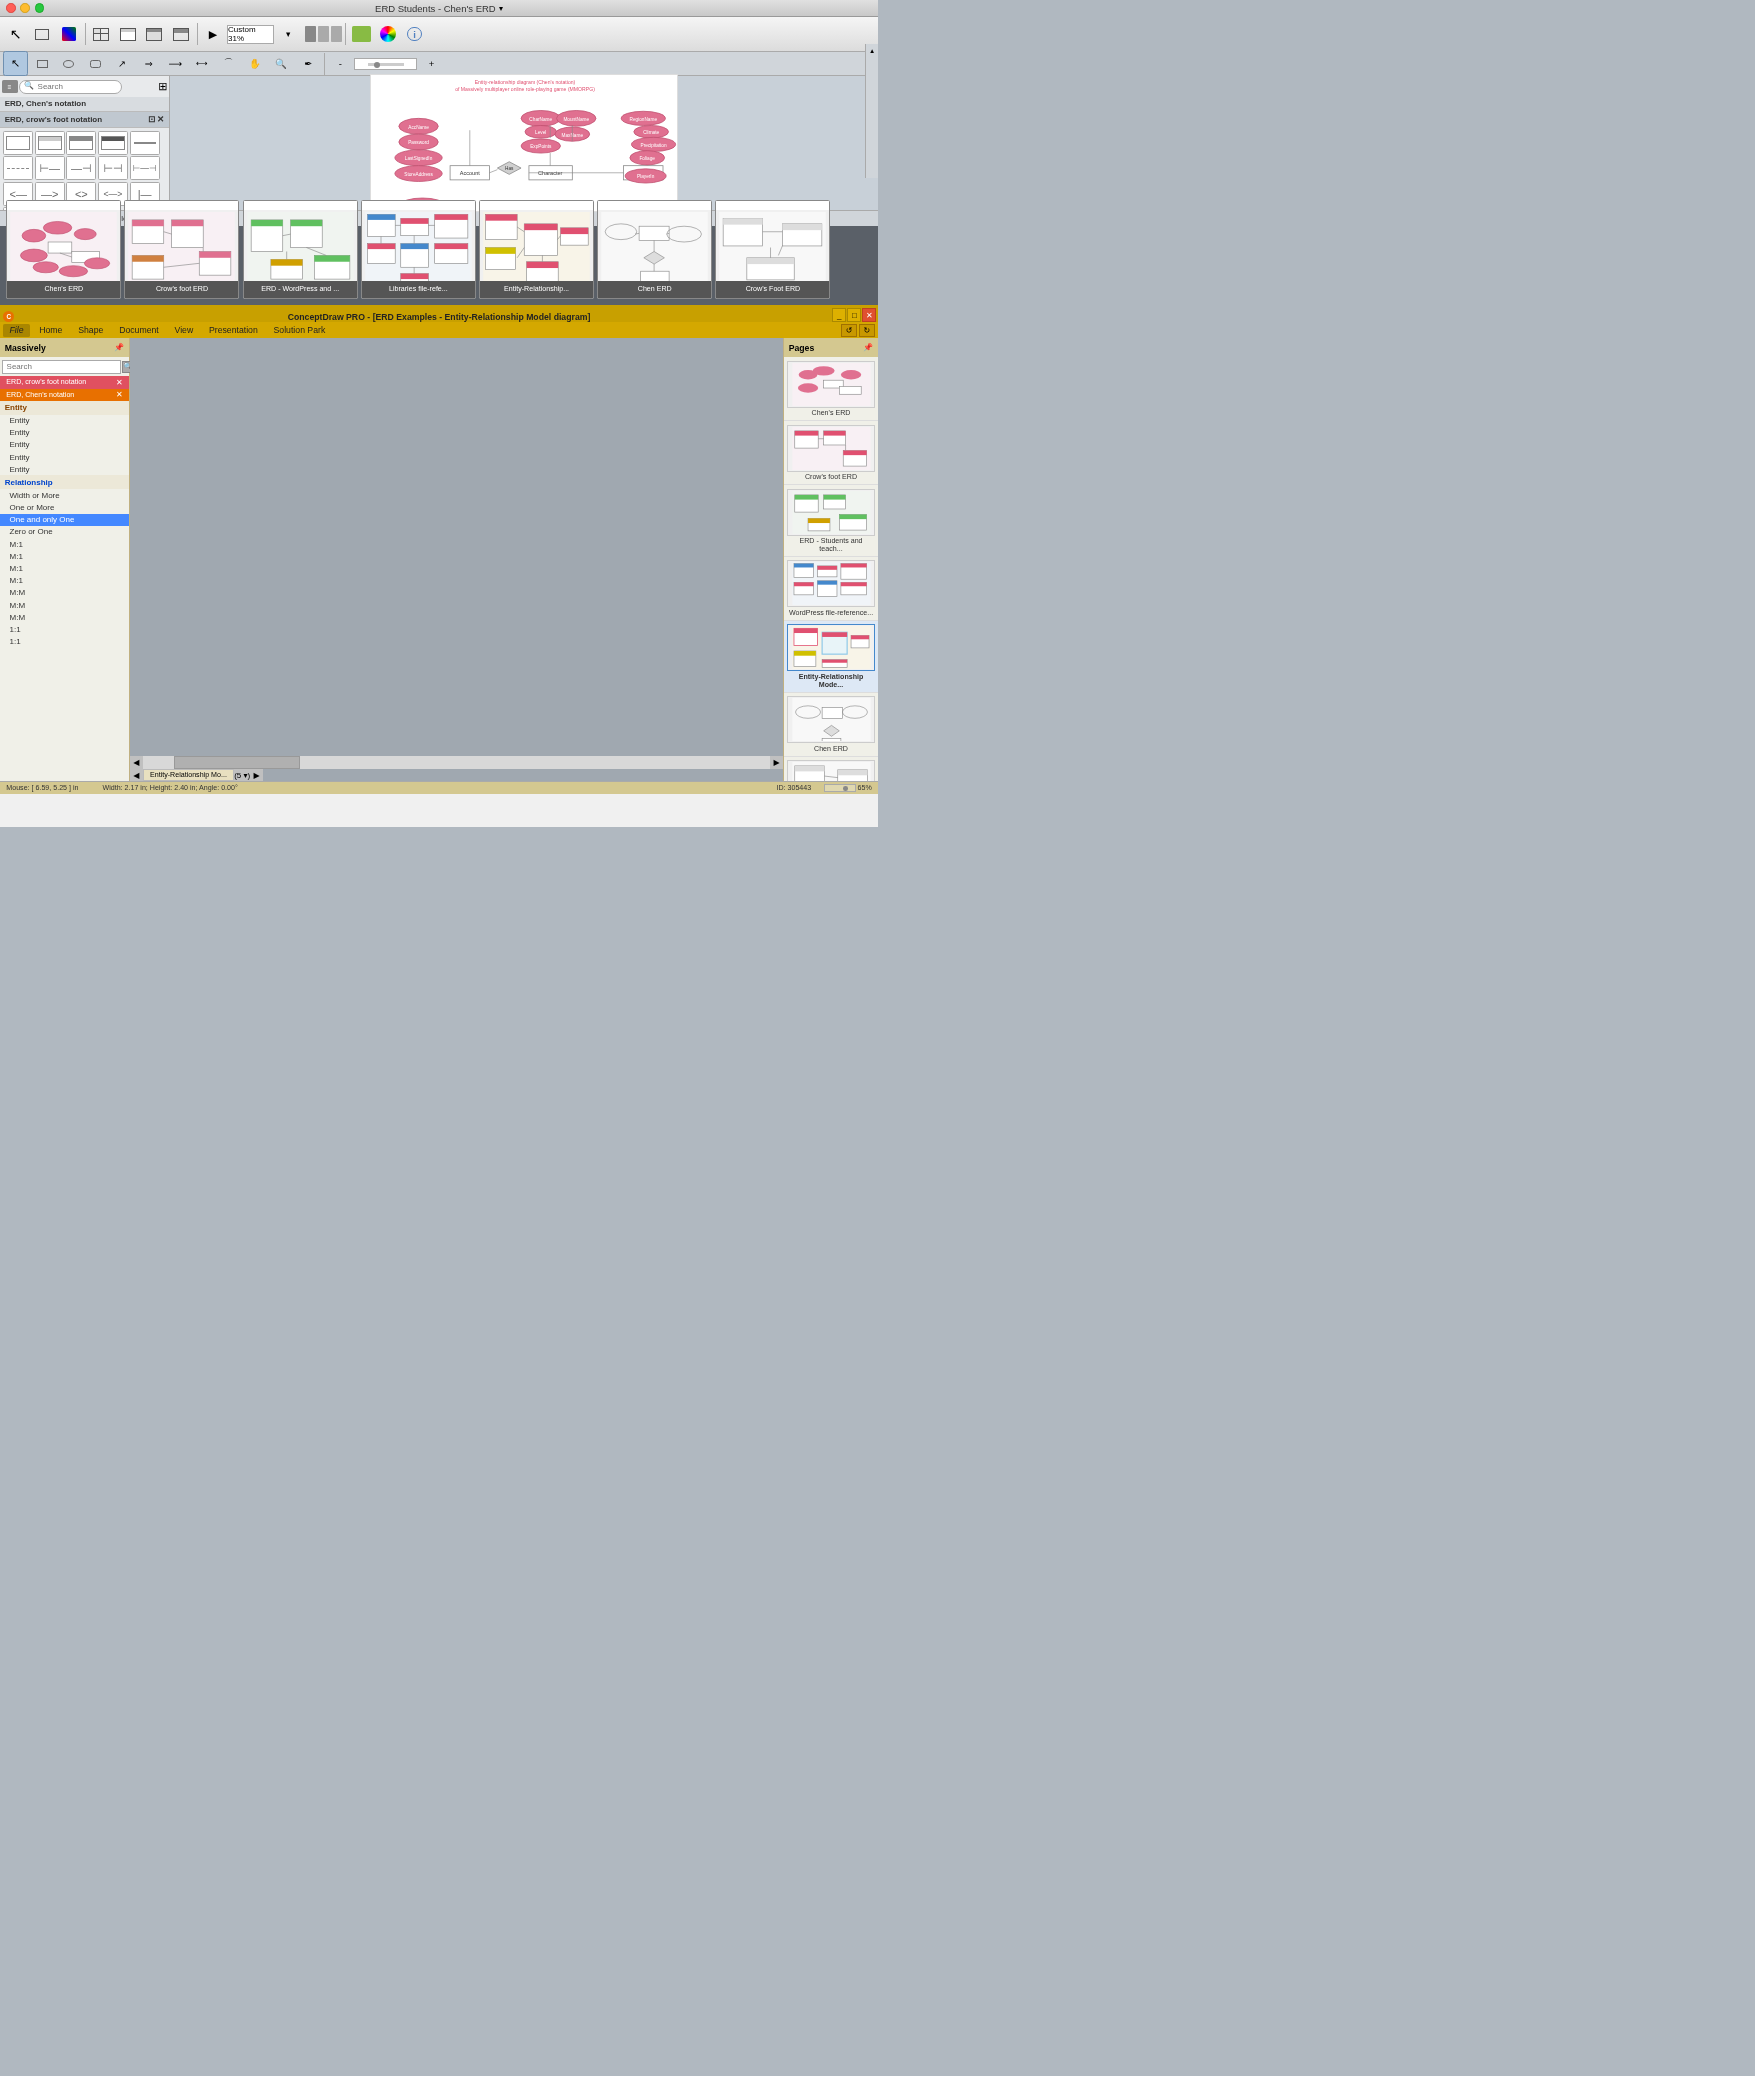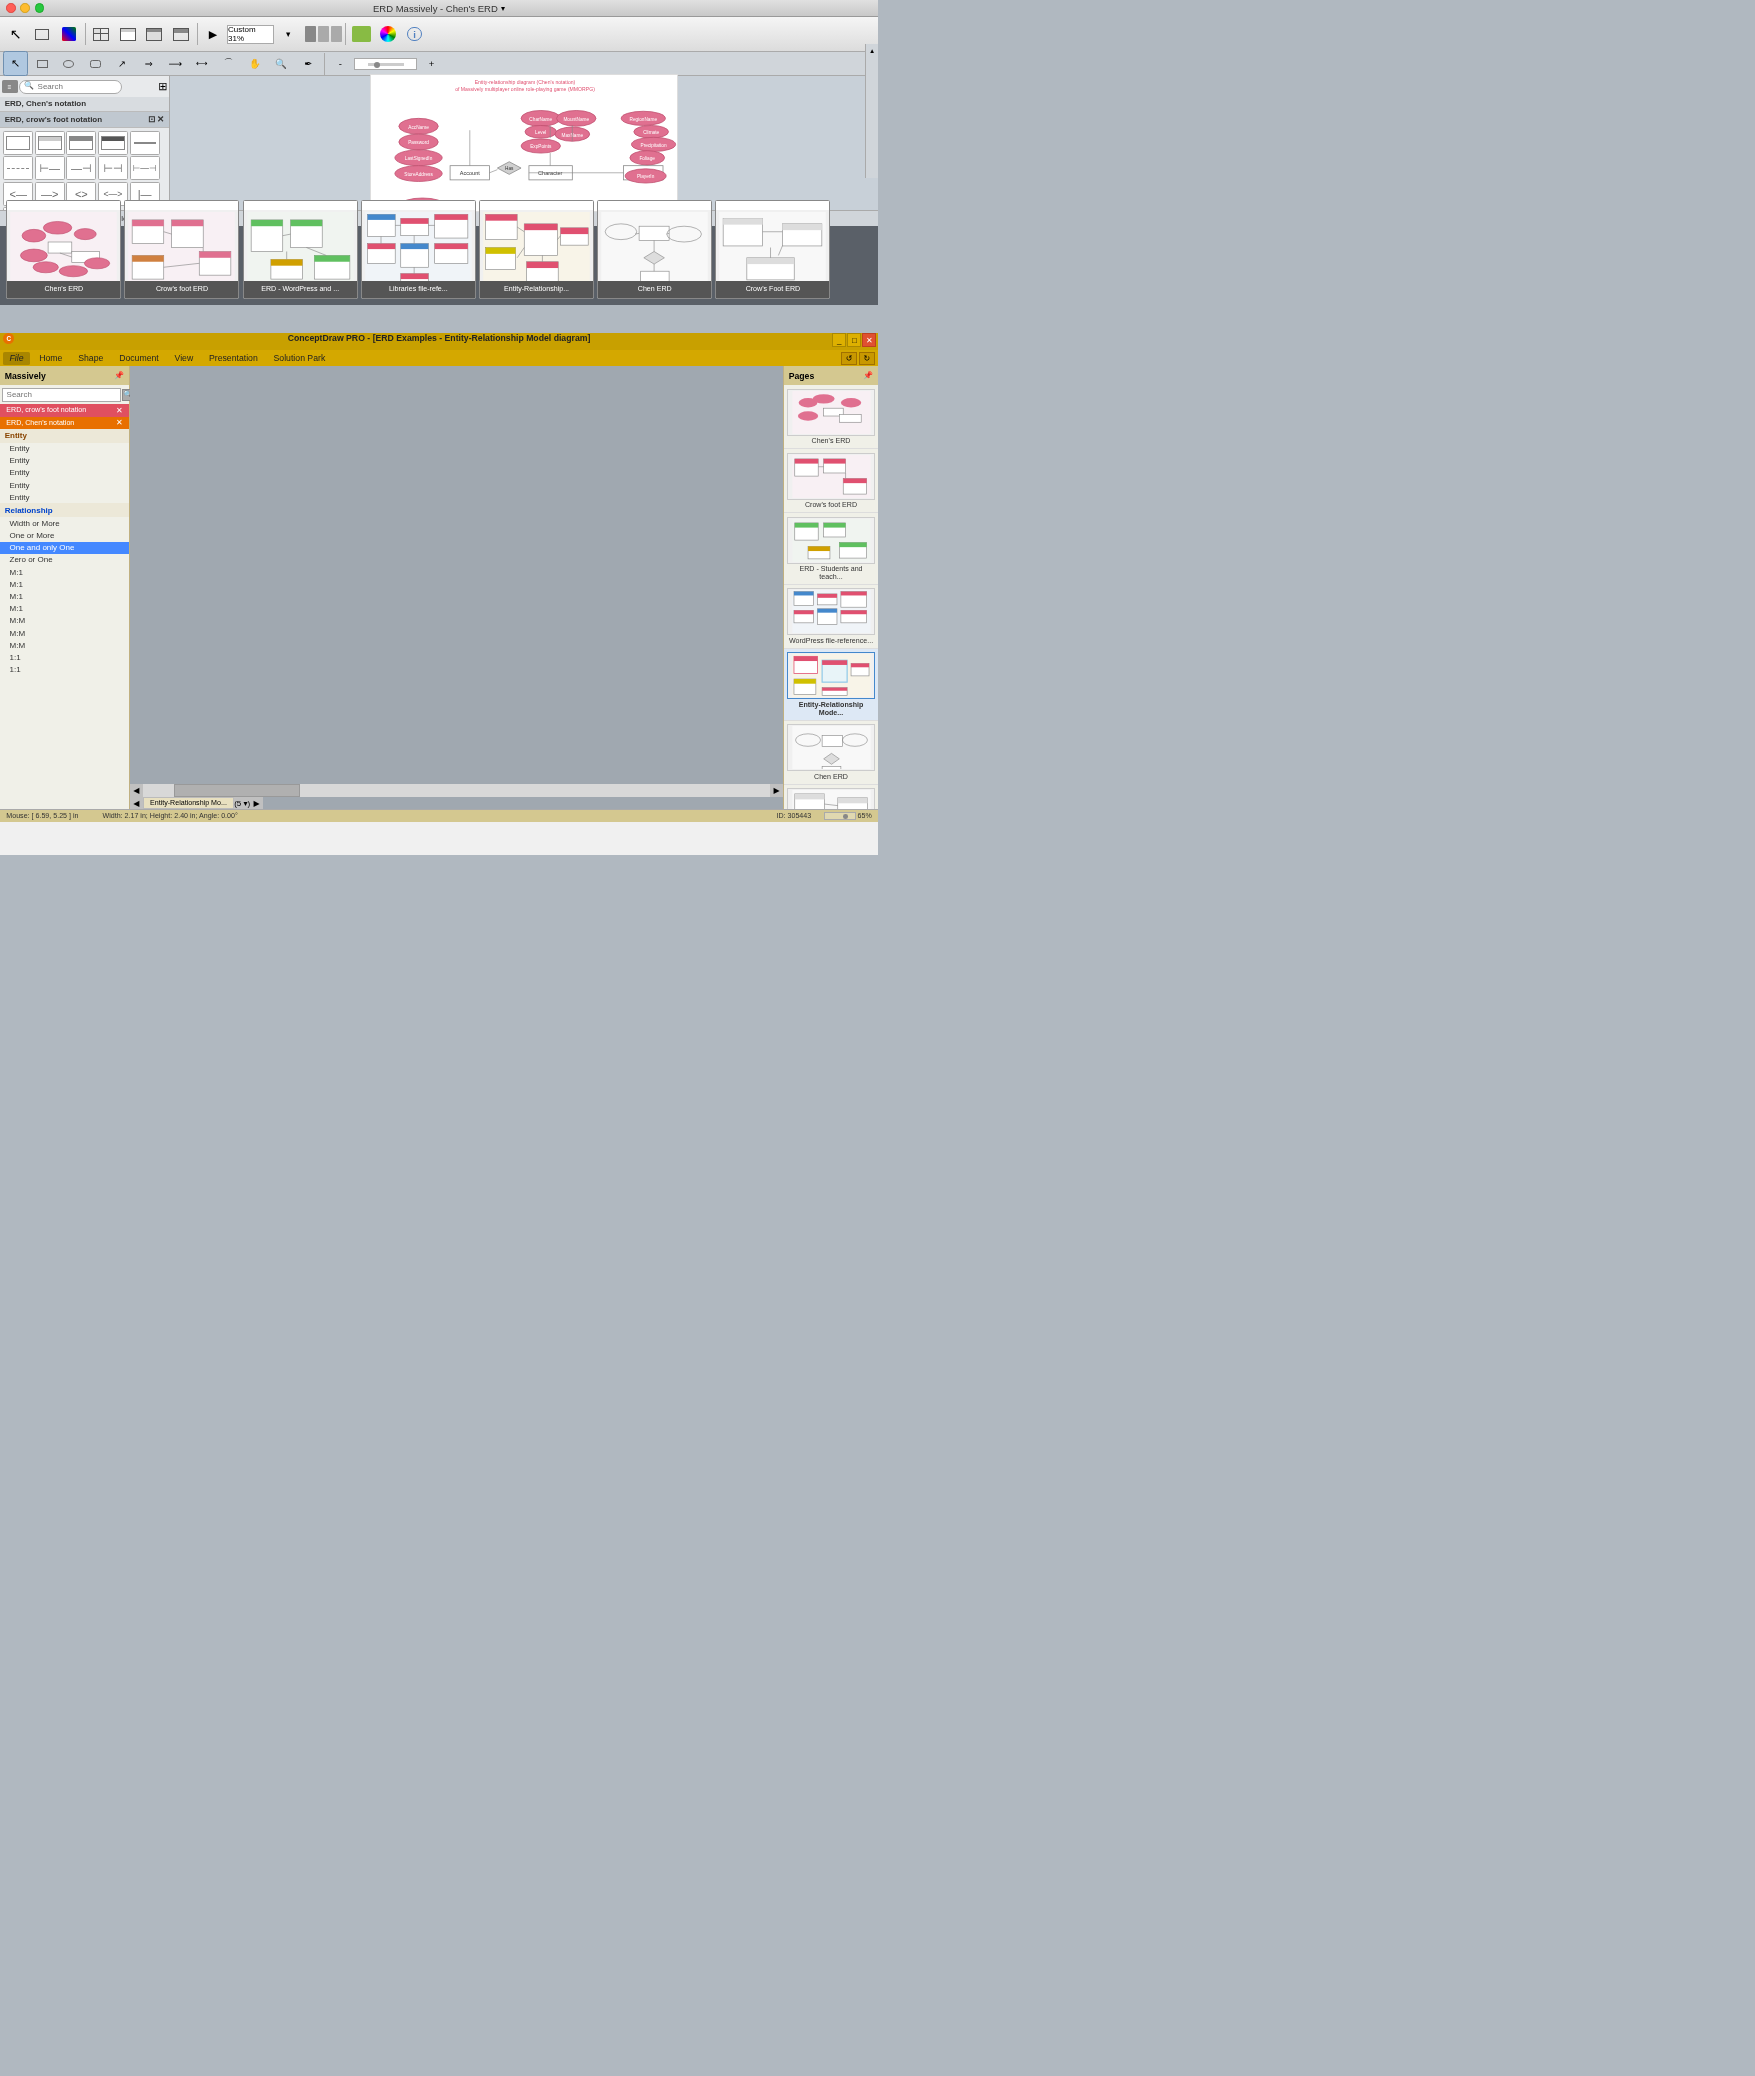--- a/index.html
+++ b/index.html
@@ -41,21 +41,21 @@
     
     .thumb-section { width: 878px; height: 111px; background: #5a6068; display: flex; align-items: center; padding: 6.3px; gap: 3.2px; overflow: hidden; }
     .thumb-item { width: 115px; height: 99px; background: #fff; border: 1.6px solid #888; cursor: pointer; position: relative; display: flex; flex-direction: column; align-items: center; justify-content: center; overflow: hidden; border-radius: 1.6px; }
     .thumb-image { width: 100%; height: 79px; background: #f0f0f0; position: relative; overflow: hidden; display: flex; align-items: center; justify-content: center; }
     .thumb-label { width: 100%; height: 17.4px; background: #555; color: white; font-size: 7.1px; display: flex; align-items: center; justify-content: center; text-align: center; position: absolute; bottom: 0; }
 
     
     .bottom-section { width: 878px; height: 522px; background: #f0f0f0; position: relative; }
 
     
-    .win-title-bar { height: 17.4px; background: #c8a000; display: flex; align-items: flex-start; justify-content: center; position: relative; margin-top: 28px; }
+    .win-title-bar { height: 17.4px; background: #c8a000; display: flex; align-items: flex-end; justify-content: center; position: relative; }
     .win-controls { position: absolute; right: 1.6px; display: flex; gap: 0.8px; }
     .win-btn { width: 14.2px; height: 14.2px; background: #ddb000; border: 0.8px solid #aa8800; font-size: 8px; display: flex; align-items: center; justify-content: center; cursor: pointer; }
     .win-close { background: #e05030; border-color: #c04020; color: white; }
 
     
     .win-menubar { height: 16px; background: #d4a800; display: flex; align-items: center; padding: 0 3.2px; gap: 3.2px; }
     .win-menu-item { padding: 1.6px 6.3px; font-size: 8.7px; color: #222; cursor: pointer; border-radius: 1.6px; }
     .win-menu-item:hover, .win-menu-item.active { background: rgba(0,0,0,0.15); font-style: italic; }
 
     
@@ -90,21 +90,21 @@
 <body>
 
 <div class="top-section">
 
   <div class="title-bar">
     <div class="traffic-lights">
       <div class="traffic-light tl-red"></div>
       <div class="traffic-light tl-yellow"></div>
       <div class="traffic-light tl-green"></div>
     </div>
-    <span style="font-size:9.5px;color:#333;font-weight:500;">ERD Massively - Chen's ERD</span>
+    <span style="font-size:9.5px;color:#333;font-weight:500;">ERD Students - Chen's ERD</span>
     <span style="margin-left:3.2px;font-size:8px;">▾</span>
   </div>
 
   <div class="toolbar">
 
     <div class="toolbar-btn">
       <span style="font-size:14.2px;">↖</span>
     </div>
     <div class="toolbar-btn">
       <div style="width:14.2px;height:11px;border:1.6px solid #555;"></div>

